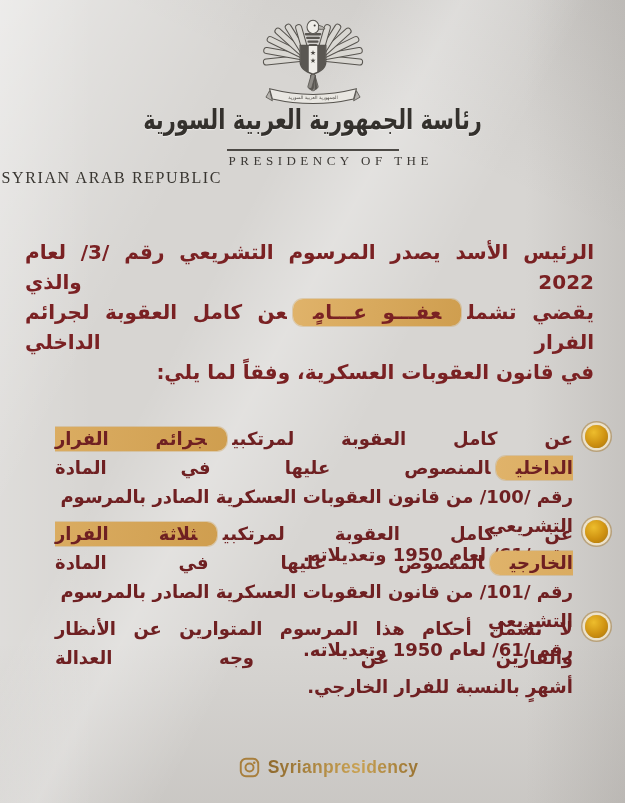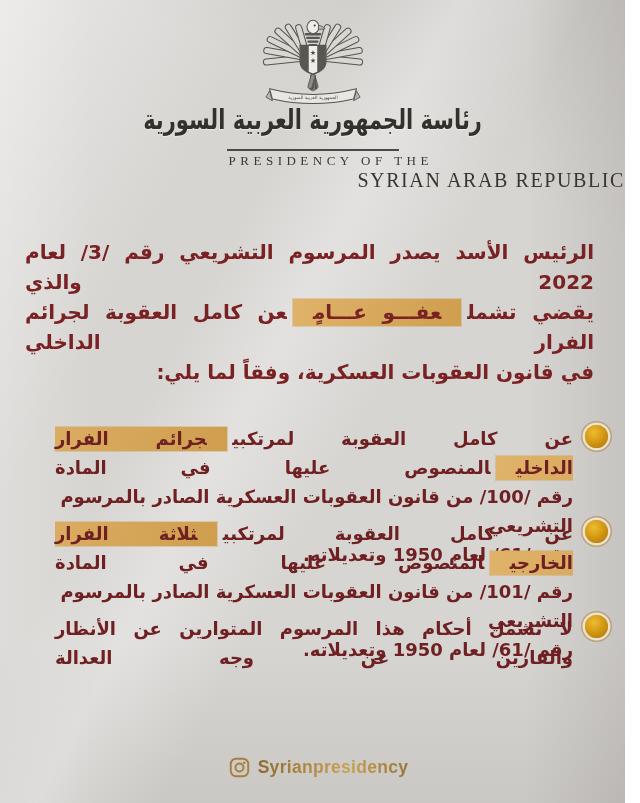--- a/index.html
+++ b/index.html
@@ -28,53 +28,53 @@
     direction:rtl;
   }
   .title-divider { position:absolute; top:149px; left:50%; transform:translateX(-50%); width:172px; height:2px; background:#4c4945; }
   .eng-title-1 {
     position:absolute; top:153px; left:0; width:100%; text-align:center;
     font-family:"Liberation Serif", serif; font-size:13px; letter-spacing:4.5px; color:#3b3834;
     text-indent:4.5px;
     margin-left:16px;
   }
   .eng-title-2 {
-    position:absolute; top:169px; left:0; width:100%; text-align:right;
-    font-family:"Liberation Serif", serif; font-size:20px; letter-spacing:1.6px; color:#393631;
+    position:absolute; top:169px; left:0; width:100%; text-align:left;
+    font-family:"Liberation Serif", serif; font-size:16px; letter-spacing:1.6px; color:#393631;
     text-indent:1.6px;
   }
 
   
   .announcement {
     position:absolute; top:237px; left:25px; right:31px;
     direction:rtl; color:#7a2123; font-weight:bold; font-size:20px; line-height:30px;
   }
   .line-just { text-align:justify; text-align-last:justify; }
   .line-right { text-align:right; }
   .hl {
     background:linear-gradient(100deg,#e0b36a,#cf9e4f);
-    border-radius:0; padding:1px 20px 2px; margin:0 .3em;
+    border-radius:10px; padding:1px 20px 2px; margin:0 .3em;
     box-shadow:0 0 0 1px rgba(203,154,75,.35);
   }
 
   
   .provision { position:absolute; left:55px; right:52px; direction:rtl; color:#6f2022; font-weight:bold; font-size:18px; line-height:29px; }
   .provision-1 { top:424px; }
   .provision-2 { top:519px; }
   .provision-3 { top:614px; }
   .coin {
     position:absolute; width:23px; height:23px; border-radius:50%;
     right:-35px; top:1px;
     background:radial-gradient(circle at 38% 32%, #edbd2d, #cf9211 55%, #a8730b);
     box-shadow:0 0 0 2.5px #ece2cb, 0 0 0 4px rgba(169,130,62,.55);
   }
 
   
   .footer-badge {
-    position:absolute; top:757px; left:6px; width:100%;
+    position:absolute; top:757px; left:16px; width:100%;
     display:flex; align-items:center; justify-content:center; gap:8px;
     direction:ltr;
   }
   .ig-icon { width:21px; height:21px; display:block; }
   .handle {
     font-family:"Liberation Sans", sans-serif; font-weight:bold; font-size:17.5px; letter-spacing:.3px;
     background:linear-gradient(90deg,#8f6a2e,#c9a254 60%,#9a7433);
     -webkit-background-clip:text; background-clip:text; color:transparent;
   }
 </style>
@@ -163,20 +163,21 @@
   <div class="provision provision-2">
     <span class="coin"></span>
     <div class="line-just"><span>عن كامل العقوبة لمرتكبي</span><span class="hl">ثلاثة الفرار الخارجي</span><span>المنصوص عليها في المادة</span></div>
     <div class="line-right">رقم /101/ من قانون العقوبات العسكرية الصادر بالمرسوم التشريعي</div>
     <div class="line-right">رقم /61/ لعام 1950 وتعديلاته.</div>
   </div>
 
   <div class="provision provision-3">
     <span class="coin"></span>
     <div class="line-just">لا تشمل أحكام هذا المرسوم المتوارين عن الأنظار والفارين عن وجه العدالة</div>
+    <div class="line-right">أشهرٍ بالنسبة للفرار الخارجي.</div>
   </div>
 
   <div class="footer-badge">
     <svg class="ig-icon" viewBox="0 0 24 24" xmlns="http://www.w3.org/2000/svg">
       <rect x="2" y="2" width="20" height="20" rx="6" fill="none" stroke="#a87f3d" stroke-width="2.2"></rect>
       <circle cx="12" cy="12" r="4.6" fill="none" stroke="#a87f3d" stroke-width="2.2"></circle>
       <circle cx="17.4" cy="6.6" r="1.5" fill="#a87f3d"></circle>
     </svg>
     <span class="handle">Syrianpresidency</span>
   </div>

